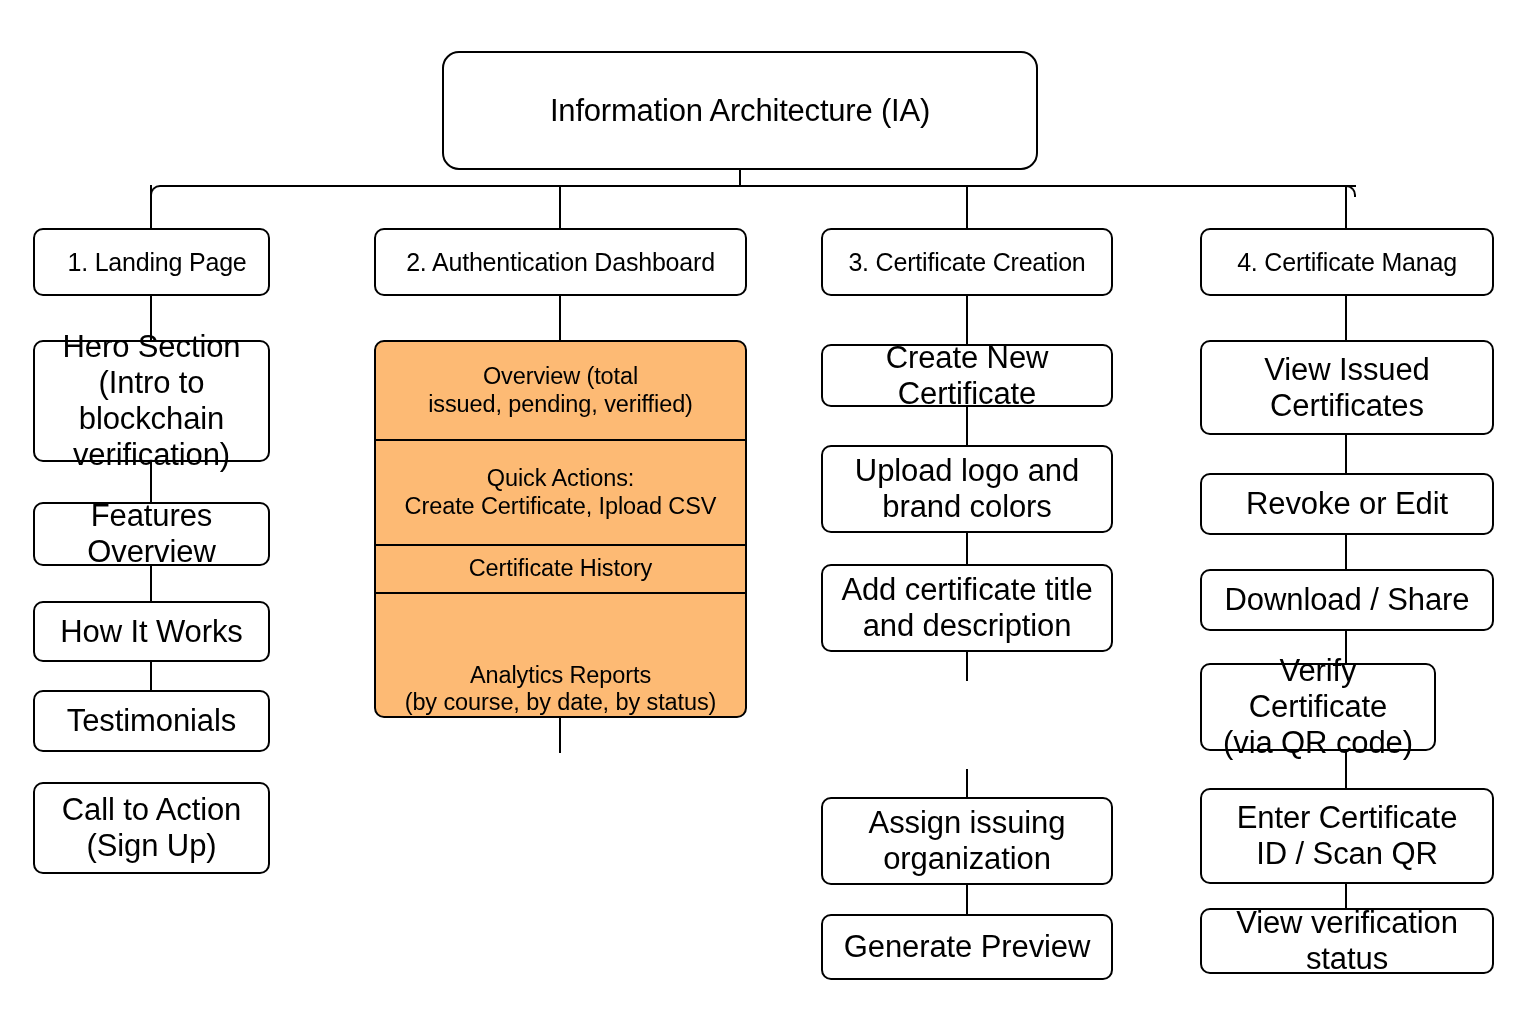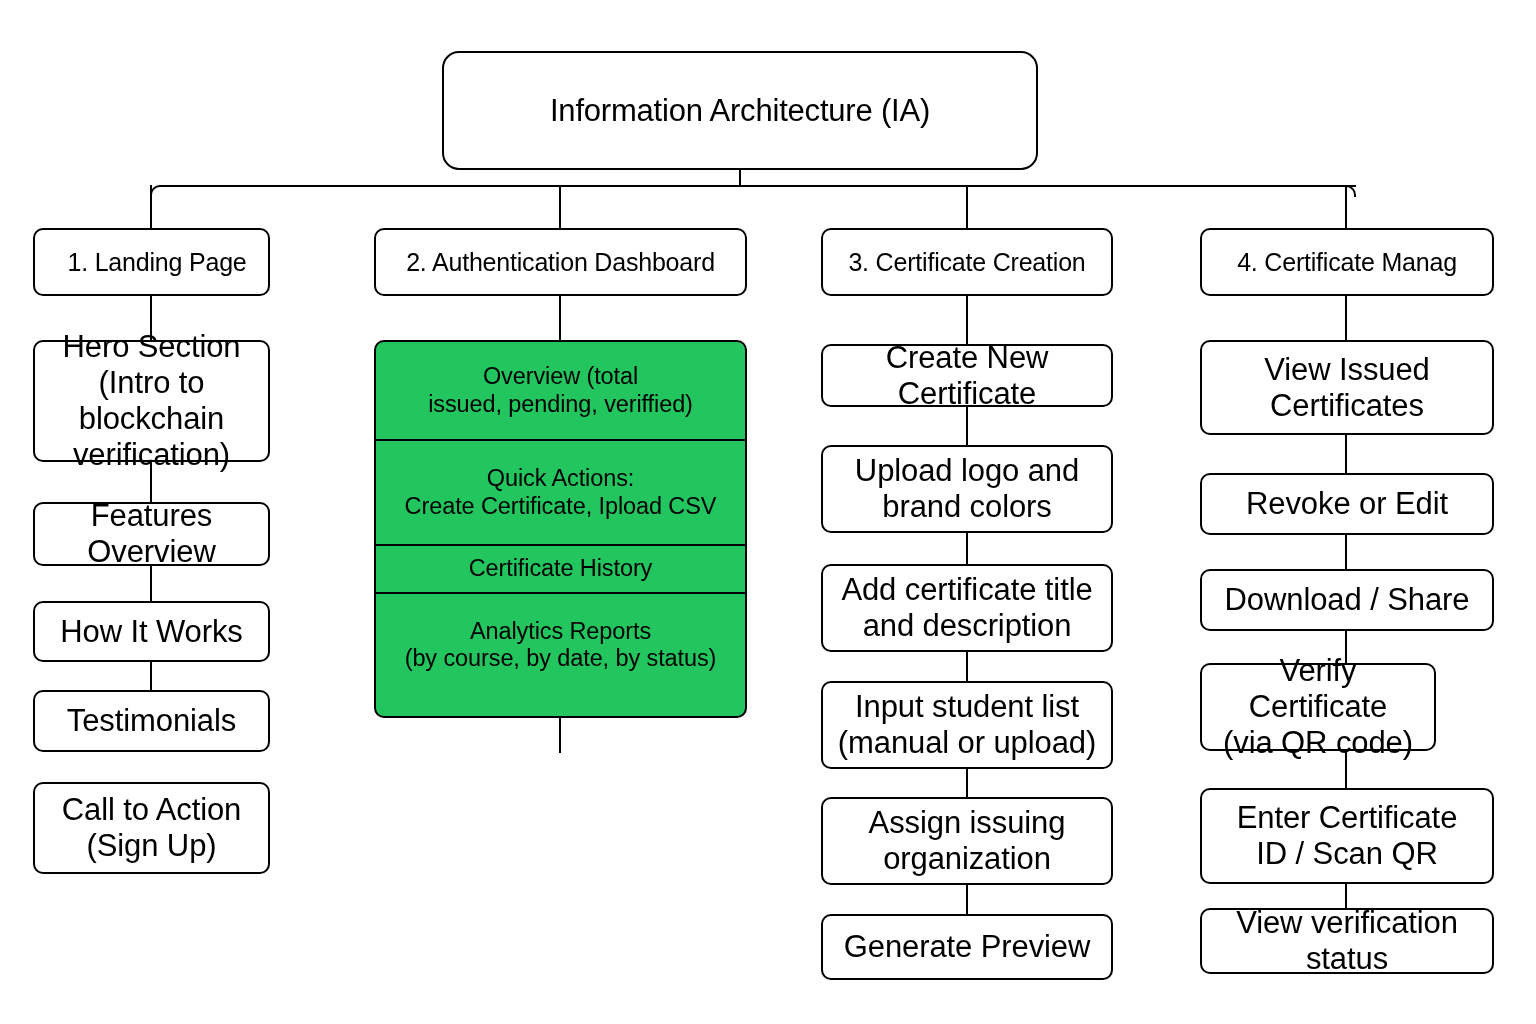--- a/index.html
+++ b/index.html
@@ -74,36 +74,36 @@
     font-weight: 400;
     letter-spacing: -0.1px;
   }
 
   
   .group {
     position: absolute;
     box-sizing: border-box;
     border: 2px solid #000000;
     border-radius: 10px;
-    background: #22c55e;
+    background: #fdba74;
     z-index: 2;
     overflow: hidden;
   }
   .group .row {
     box-sizing: border-box;
     border-bottom: 2px solid #000000;
     display: flex;
     align-items: center;
     justify-content: center;
     text-align: center;
     font-size: 23.5px;
     line-height: 1.16;
     letter-spacing: -0.1px;
   }
-  .group .row:last-child { border-bottom: none; }
+  .group .row:last-child { border-bottom: none; margin-top: 44px; }
   .group .row .lbl {
     display: block;
     width: 100%;
     padding: 0 6px;
     box-sizing: border-box;
     white-space: pre-line;
   }
 
   
   .vline {
@@ -220,24 +220,20 @@
 brand colors</span>
   </div>
 
   <div class="vline" style="left:966px; top:533px; height:31px;"></div>
   <div class="node item" style="left:821px; top:564px; width:292px; height:88px;">
     <span class="lbl">Add certificate title
 and description</span>
   </div>
 
   <div class="vline" style="left:966px; top:652px; height:29px;"></div>
-  <div class="node item" style="left:821px; top:681px; width:292px; height:88px;">
-    <span class="lbl">Input student list
-(manual or upload)</span>
-  </div>
 
   <div class="vline" style="left:966px; top:769px; height:28px;"></div>
   <div class="node item" style="left:821px; top:797px; width:292px; height:88px;">
     <span class="lbl">Assign issuing
 organization</span>
   </div>
 
   <div class="vline" style="left:966px; top:885px; height:29px;"></div>
   <div class="node item" style="left:821px; top:914px; width:292px; height:66px;">
     <span class="lbl">Generate Preview</span>

